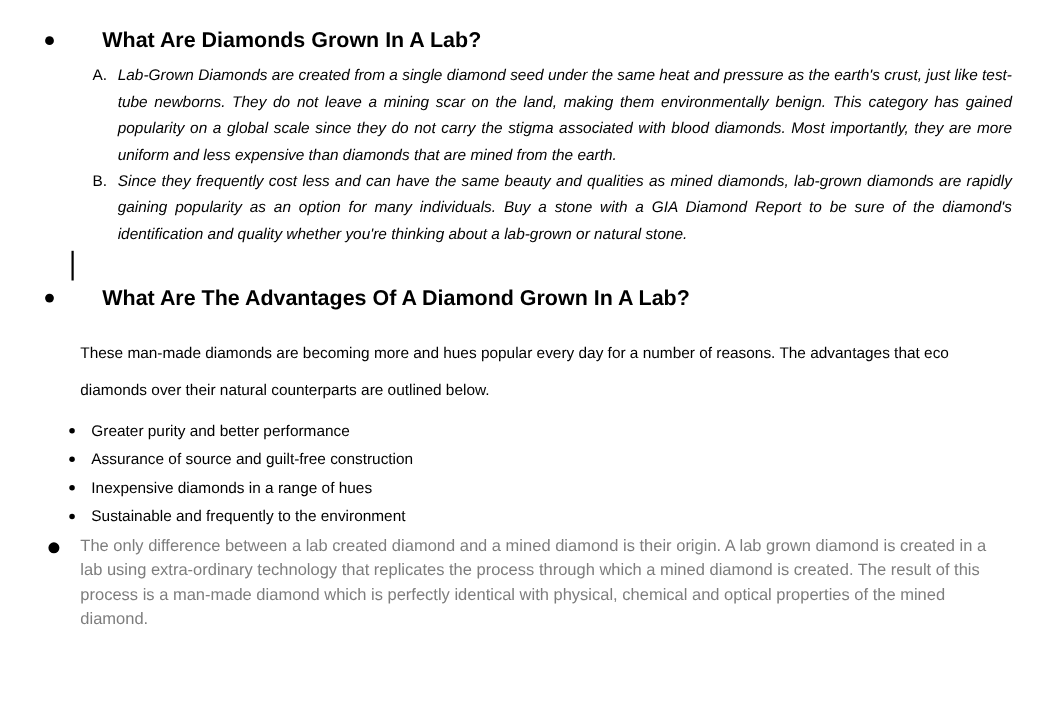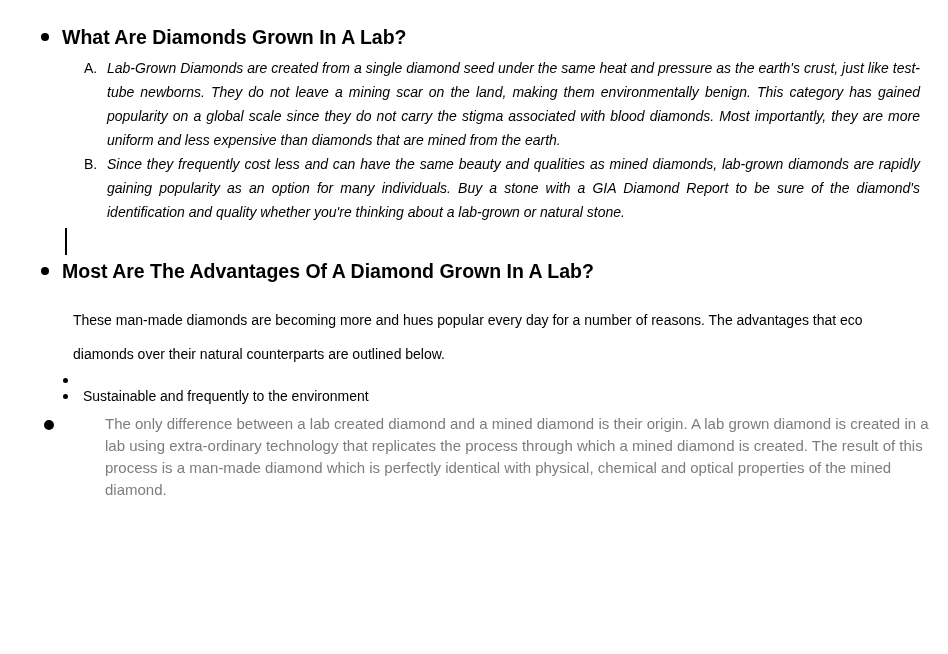--- a/index.html
+++ b/index.html
@@ -19,20 +19,21 @@
     width: 948px;
     height: 654px;
     background: #ffffff;
   }
 
   
   .heading-row {
     display: flex;
     align-items: center;
     line-height: 22px;
+    gap: 31px;
   }
   .heading-row.first { margin: 26px 0 0 41px; }
   .heading-row.second { margin: 5px 0 0 41px; }
   .h-bullet {
     width: 8px;
     height: 8px;
     border-radius: 50%;
     background: #000000;
     margin-right: 13px;
     flex: none;
@@ -94,21 +95,20 @@
     border-radius: 50%;
     background: #000000;
     margin-right: 15px;
     flex: none;
   }
 
   
   .note-row {
     display: flex;
     margin: 4px 16px 0 44px;
-    gap: 32px;
   }
   .note-bullet {
     width: 10px;
     height: 10px;
     border-radius: 50%;
     background: #000000;
     margin: 7px 19px 0 0;
     flex: none;
   }
   .note-text {
@@ -136,28 +136,37 @@
     <div class="ab-item">
       <span class="ab-label">B.</span>
       <span class="ab-text">Since they frequently cost less and can have the same beauty and qualities as mined diamonds, lab-grown diamonds are rapidly gaining popularity as an option for many individuals. Buy a stone with a GIA Diamond Report to be sure of the diamond's identification and quality whether you're thinking about a lab-grown or natural stone.</span>
     </div>
   </div>
 
   <div class="caret"></div>
 
   <div class="heading-row second">
     <span class="h-bullet"></span>
-    <span class="h-text">Most Are The Advantages Of A Diamond Grown In A Lab?</span>
+    <span class="h-text">What Are The Advantages Of A Diamond Grown In A Lab?</span>
   </div>
 
   <div class="intro">These man-made diamonds are becoming more and hues popular every day for a number of reasons. The advantages that eco diamonds over their natural counterparts are outlined below.</div>
 
   <div class="dot-list">
     <div class="dot-item">
       <span class="dot"></span>
+      <span>Greater purity and better performance</span>
+    </div>
+    <div class="dot-item">
+      <span class="dot"></span>
+      <span>Assurance of source and guilt-free construction</span>
+    </div>
+    <div class="dot-item">
+      <span class="dot"></span>
+      <span>Inexpensive diamonds in a range of hues</span>
     </div>
     <div class="dot-item">
       <span class="dot"></span>
       <span>Sustainable and frequently to the environment</span>
     </div>
   </div>
 
   <div class="note-row">
     <span class="note-bullet"></span>
     <span class="note-text">The only difference between a lab created diamond and a mined diamond is their origin. A lab grown diamond is created in a lab using extra-ordinary technology that replicates the process through which a mined diamond is created. The result of this process is a man-made diamond which is perfectly identical with physical, chemical and optical properties of the mined diamond.</span>

